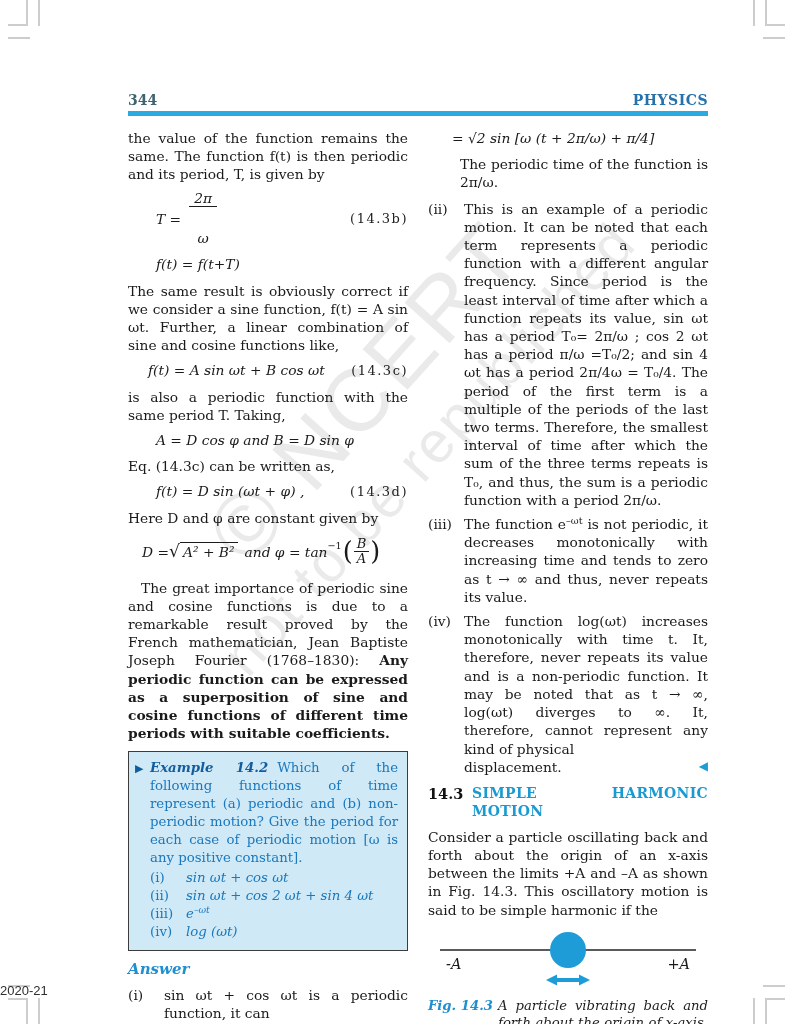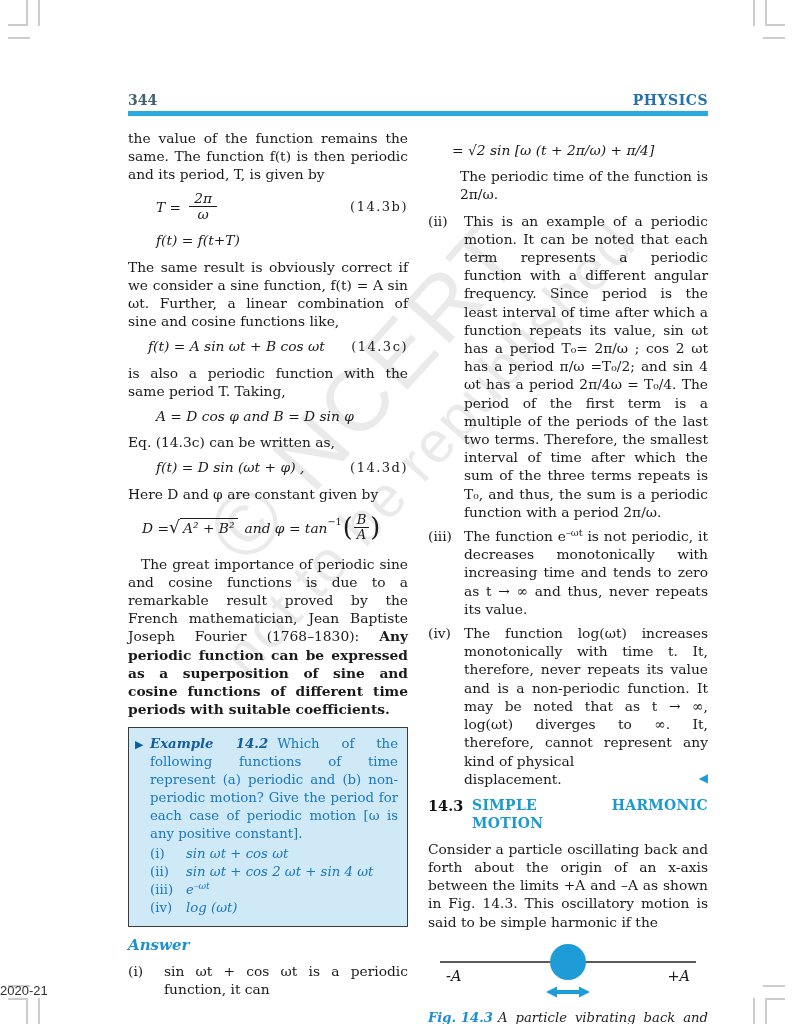--- a/index.html
+++ b/index.html
@@ -27,21 +27,21 @@
   .col { width:280px; font-size:13.8px; line-height:1.32; text-align:justify; }
 
   p.para { margin:0 0 6px; }
   .indent { text-indent:13px; }
 
   .eqrow { display:flex; align-items:center; margin:7px 0 8px; }
   .eqrow .eq-ind { margin-left:28px; }
   .eqtag { margin-left:auto; letter-spacing:1.5px; font-size:13px; color:#222; }
   .eq-ital { font-style:italic; }
 
-  .frac { display:inline-flex; flex-direction:column; align-items:center; margin-left:8px; font-style:italic; line-height:1.15; }
+  .frac { display:inline-flex; flex-direction:column; align-items:center; margin-left:8px; font-style:italic; line-height:1.15;gap:24px; }
   .frac .t { border-bottom:1.4px solid #1c1c1c; padding:0 5px; }
   .frac .b { padding:0 5px; }
 
   .rad { font-size:1.25em; line-height:0.9; }
   .radicand { border-top:1.4px solid #1c1c1c; padding:0 3px; font-style:italic; }
   .sfrac { display:inline-flex; flex-direction:column; align-items:center; line-height:1.1; font-style:italic; font-size:0.95em; }
   .sfrac .t { border-bottom:1.3px solid #1c1c1c; padding:0 3px; }
   .bigp { font-size:1.85em; line-height:0.8; margin:0 1px; font-weight:400; }
   .sup { font-size:0.7em; position:relative; top:-0.5em; }
 
@@ -204,21 +204,21 @@
       <div class="answer-head">Answer</div>
 
       <div class="labeled">
         <span class="lab">(i)</span>
         <span class="bod">sin ωt + cos ωt is a periodic function, it can</span>
       </div>
 
     </div>
 
     <div class="col">
-      <div class="eqrow" style="margin-top:12px;">
+      <div class="eqrow" style="margin-top:0;">
         <span class="eq-ital" style="margin-left:24px;">=  √2  sin [ω (t + 2π/ω) + π/4]</span>
       </div>
       <p class="para" style="margin-left:32px;margin-bottom:8px;">The periodic time of the function is 2π/ω.</p>
 
       <div class="labeled">
         <span class="lab">(ii)</span>
         <span class="bod">This is an example of a periodic motion. It can be noted that each term represents a periodic function with a different angular frequency. Since period is the least interval of time after which a function repeats its value, sin ωt has a period T₀= 2π/ω ; cos 2 ωt has a period π/ω =T₀/2; and sin 4 ωt has a period 2π/4ω = T₀/4. The period of the first term is a multiple of the periods of the last two terms. Therefore, the smallest interval of time after which the sum of the three terms repeats is T₀, and thus, the sum is a periodic function with a period 2π/ω.</span>
       </div>
 
       <div class="labeled">

